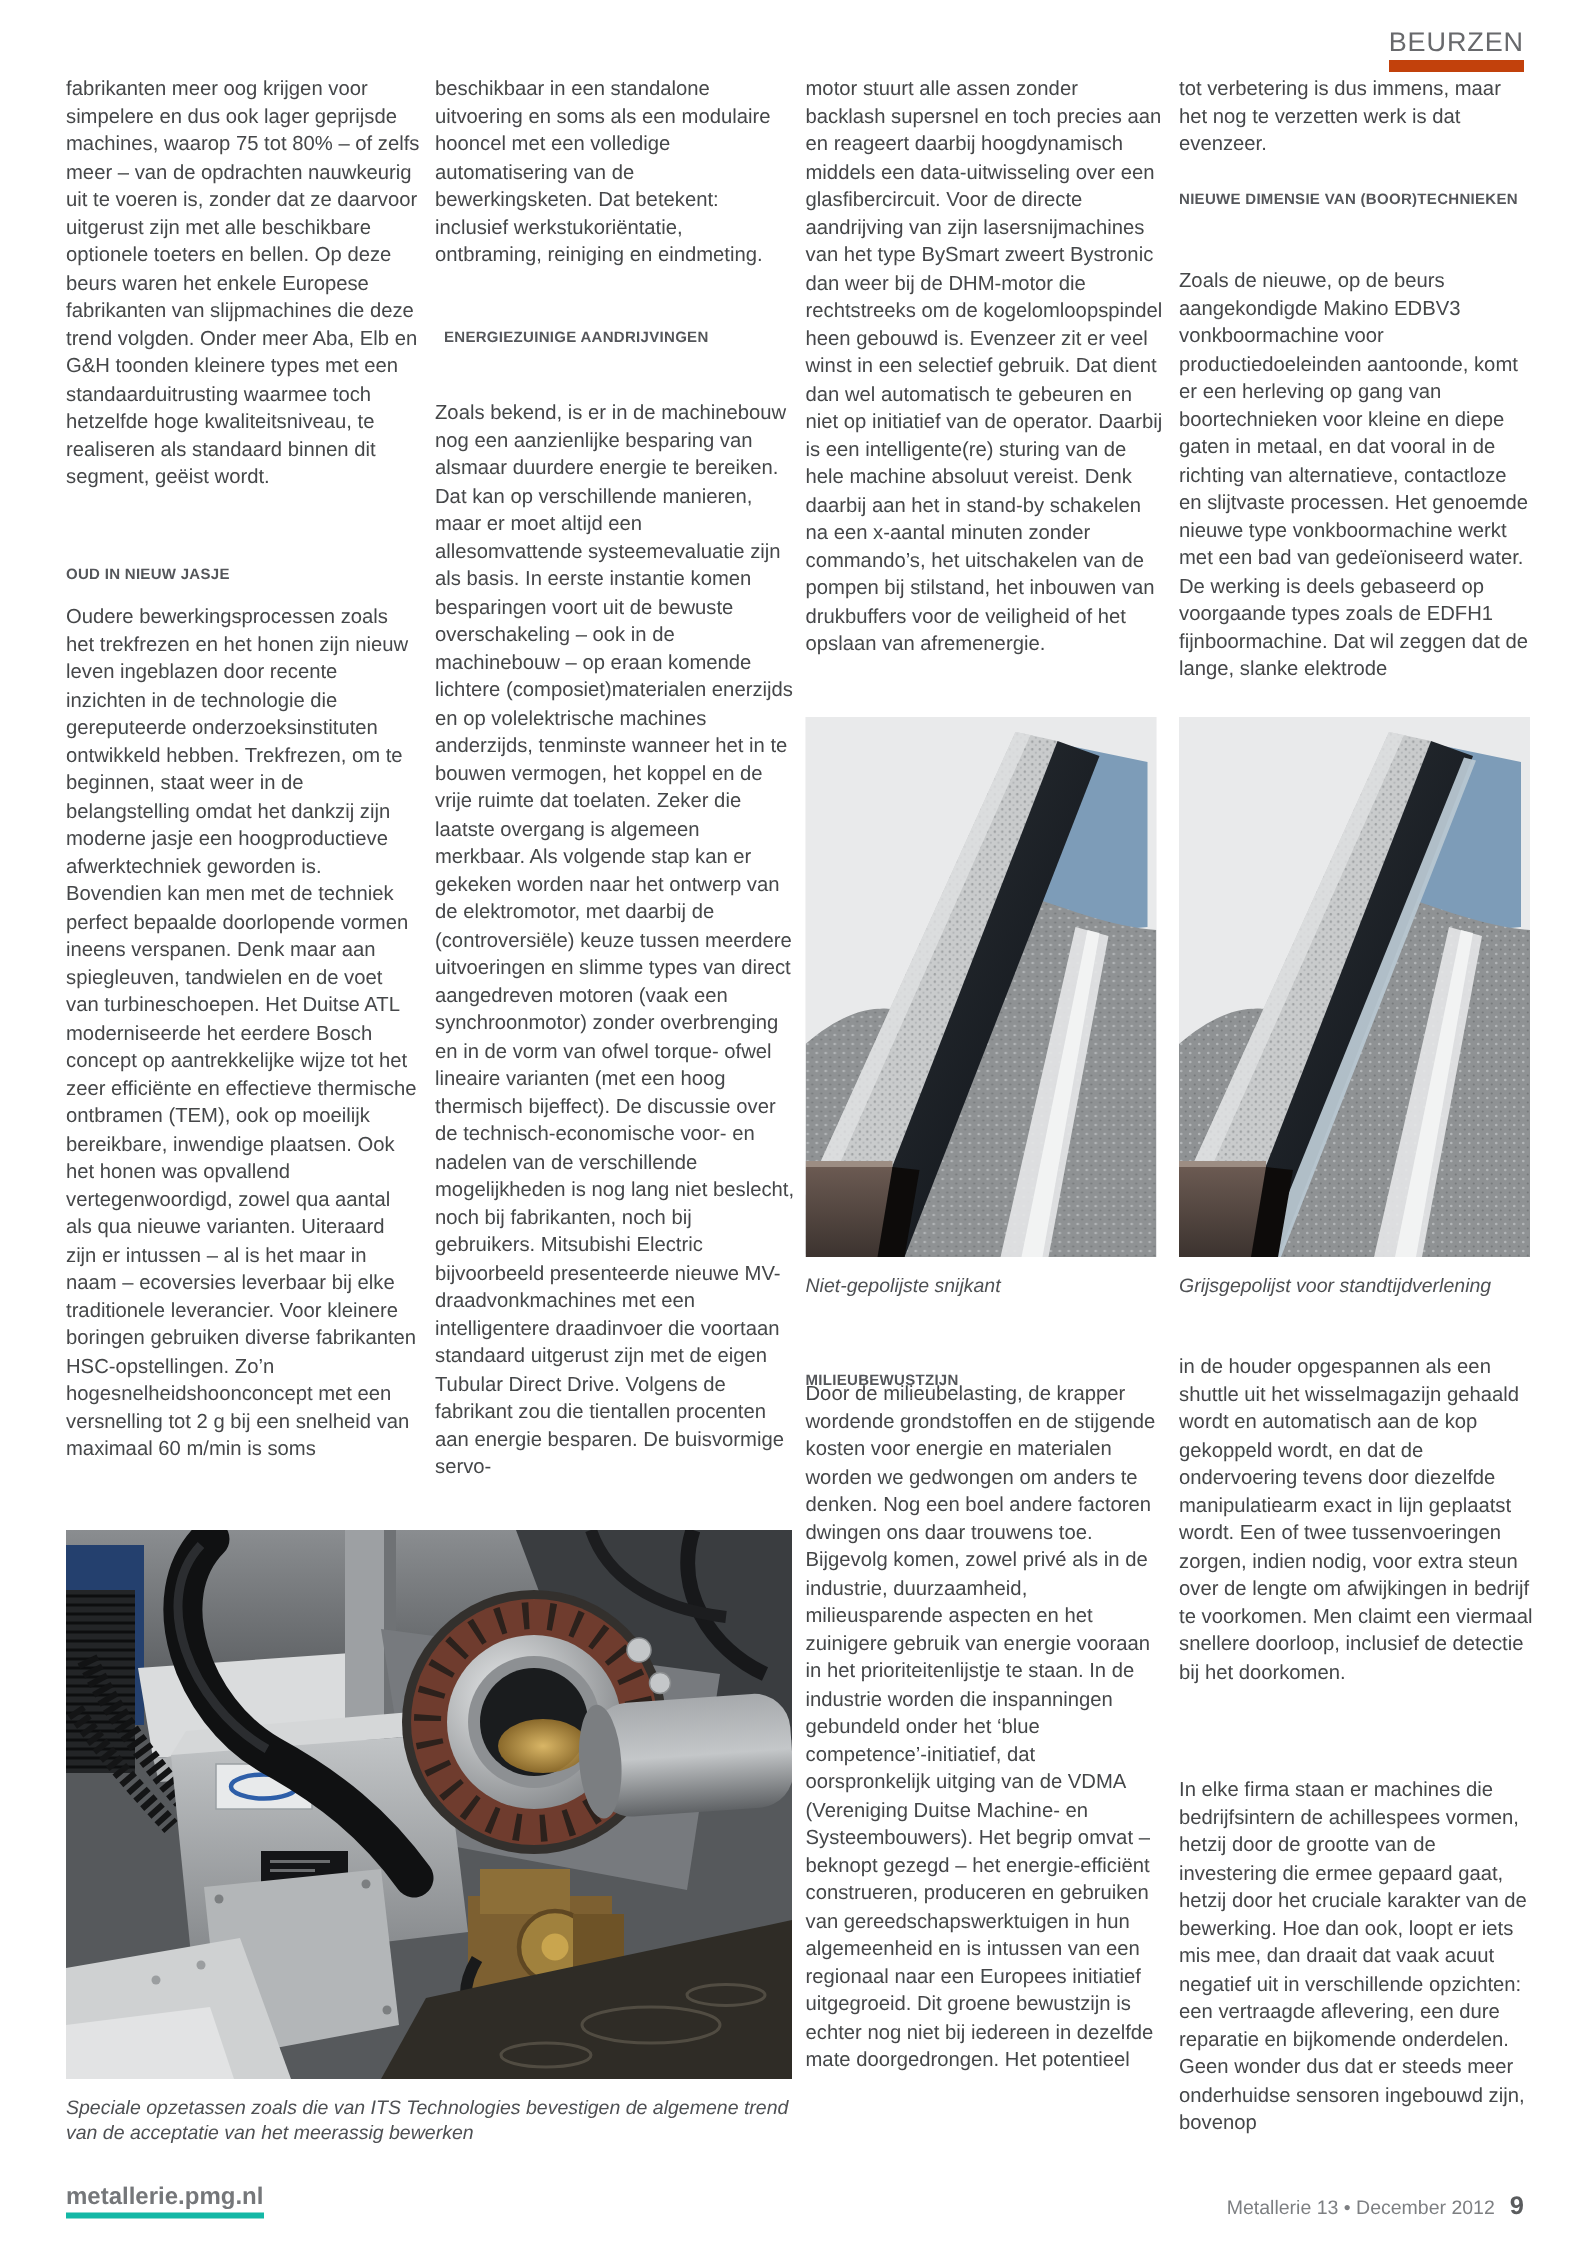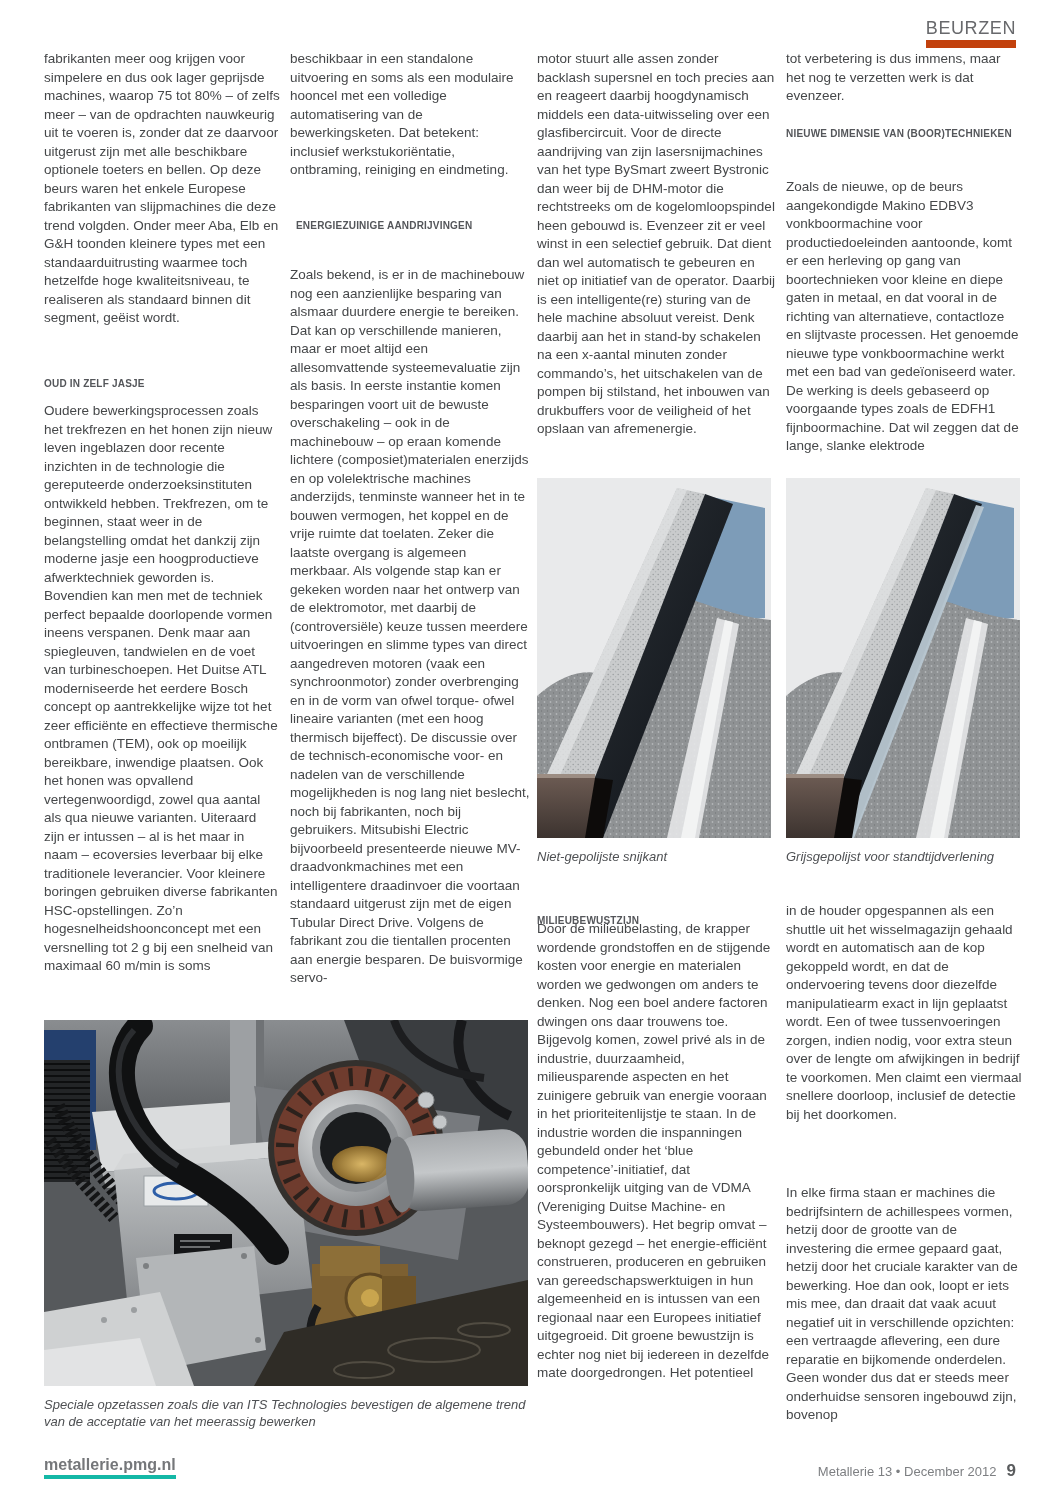--- a/index.html
+++ b/index.html
@@ -42,21 +42,21 @@
   }
 </style>
 </head>
 <body>
 
 <div class="page">
 
   <div class="kicker">BEURZEN</div>
 
   <div class="body-text" style="left:44px; top:50px; width:236px;">fabrikanten meer oog krijgen voor simpelere en dus ook lager geprijsde machines, waarop 75 tot 80% – of zelfs meer – van de opdrachten nauwkeurig uit te voeren is, zonder dat ze daarvoor uitgerust zijn met alle beschikbare optionele toeters en bellen. Op deze beurs waren het enkele Europese fabrikanten van slijpmachines die deze trend volgden. Onder meer Aba, Elb en G&amp;H toonden kleinere types met een standaarduitrusting waarmee toch hetzelfde hoge kwaliteitsniveau, te realiseren als standaard binnen dit segment, geëist wordt.</div>
-  <div class="headline" style="left:44px; top:374px; width:236px;">OUD IN ZELF JASJE</div>
+  <div class="headline" style="left:44px; top:374px; width:236px;">OUD IN NIEUW JASJE</div>
   <div class="body-text" style="left:44px; top:402px; width:236px;">Oudere bewerkingsprocessen zoals het trekfrezen en het honen zijn nieuw leven ingeblazen door recente inzichten in de technologie die gereputeerde onderzoeksinstituten ontwikkeld hebben. Trekfrezen, om te beginnen, staat weer in de belangstelling omdat het dankzij zijn moderne jasje een hoogproductieve afwerktechniek geworden is. Bovendien kan men met de techniek perfect bepaalde doorlopende vormen ineens verspanen. Denk maar aan spiegleuven, tandwielen en de voet van turbineschoepen. Het Duitse ATL moderniseerde het eerdere Bosch concept op aantrekkelijke wijze tot het zeer efficiënte en effectieve thermische ontbramen (TEM), ook op moeilijk bereikbare, inwendige plaatsen. Ook het honen was opvallend vertegenwoordigd, zowel qua aantal als qua nieuwe varianten. Uiteraard zijn er intussen – al is het maar in naam – ecoversies leverbaar bij elke traditionele leverancier. Voor kleinere boringen gebruiken diverse fabrikanten HSC-opstellingen. Zo’n hogesnelheidshoonconcept met een versnelling tot 2 g bij een snelheid van maximaal 60 m/min is soms</div>
 
   <div class="body-text" style="left:290px; top:50px; width:240px;">beschikbaar in een standalone uitvoering en soms als een modulaire hooncel met een volledige automatisering van de bewerkingsketen. Dat betekent: inclusief werkstukoriëntatie, ontbraming, reiniging en eindmeting.</div>
   <div class="headline" style="left:296px; top:216px; width:240px;">ENERGIEZUINIGE AANDRIJVINGEN</div>
   <div class="body-text" style="left:290px; top:266px; width:240px;">Zoals bekend, is er in de machinebouw nog een aanzienlijke besparing van alsmaar duurdere energie te bereiken. Dat kan op verschillende manieren, maar er moet altijd een allesomvattende systeemevaluatie zijn als basis. In eerste instantie komen besparingen voort uit de bewuste overschakeling – ook in de machinebouw – op eraan komende lichtere (composiet)materialen enerzijds en op volelektrische machines anderzijds, tenminste wanneer het in te bouwen vermogen, het koppel en de vrije ruimte dat toelaten. Zeker die laatste overgang is algemeen merkbaar. Als volgende stap kan er gekeken worden naar het ontwerp van de elektromotor, met daarbij de (controversiële) keuze tussen meerdere uitvoeringen en slimme types van direct aangedreven motoren (vaak een synchroonmotor) zonder overbrenging en in de vorm van ofwel torque- ofwel lineaire varianten (met een hoog thermisch bijeffect). De discussie over de technisch-economische voor- en nadelen van de verschillende mogelijkheden is nog lang niet beslecht, noch bij fabrikanten, noch bij gebruikers. Mitsubishi Electric bijvoorbeeld presenteerde nieuwe MV-draadvonkmachines met een intelligentere draadinvoer die voortaan standaard uitgerust zijn met de eigen Tubular Direct Drive. Volgens de fabrikant zou die tientallen procenten aan energie besparen. De buisvormige servo-</div>
 
   <div class="body-text" style="left:537px; top:50px; width:238px;">motor stuurt alle assen zonder backlash supersnel en toch precies aan en reageert daarbij hoogdynamisch middels een data-uitwisseling over een glasfibercircuit. Voor de directe aandrijving van zijn lasersnijmachines van het type BySmart zweert Bystronic dan weer bij de DHM-motor die rechtstreeks om de kogelomloopspindel heen gebouwd is. Evenzeer zit er veel winst in een selectief gebruik. Dat dient dan wel automatisch te gebeuren en niet op initiatief van de operator. Daarbij is een intelligente(re) sturing van de hele machine absoluut vereist. Denk daarbij aan het in stand-by schakelen na een x-aantal minuten zonder commando’s, het uitschakelen van de pompen bij stilstand, het inbouwen van drukbuffers voor de veiligheid of het opslaan van afremenergie.</div>
 
   <div class="photo" style="left:537px; top:478px; width:234px; height:360px;">
     <svg width="234" height="360" viewBox="0 0 234 360" xmlns="http://www.w3.org/2000/svg">

